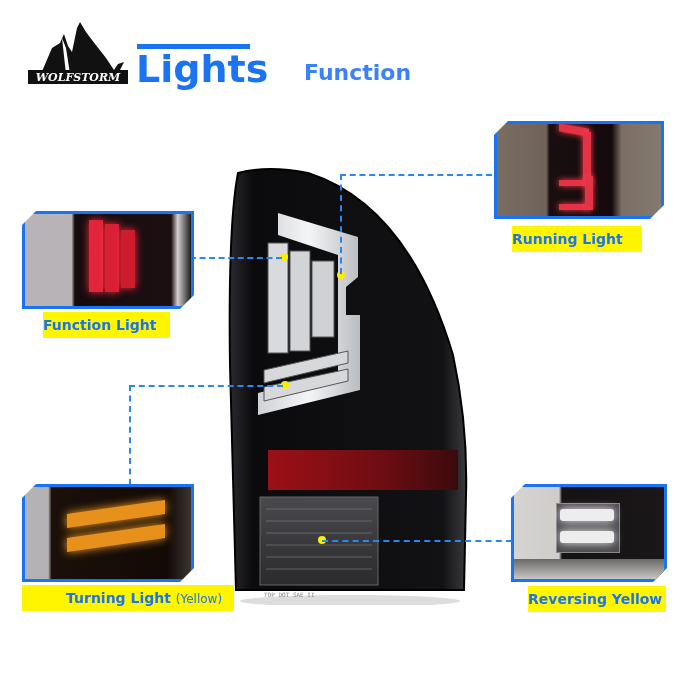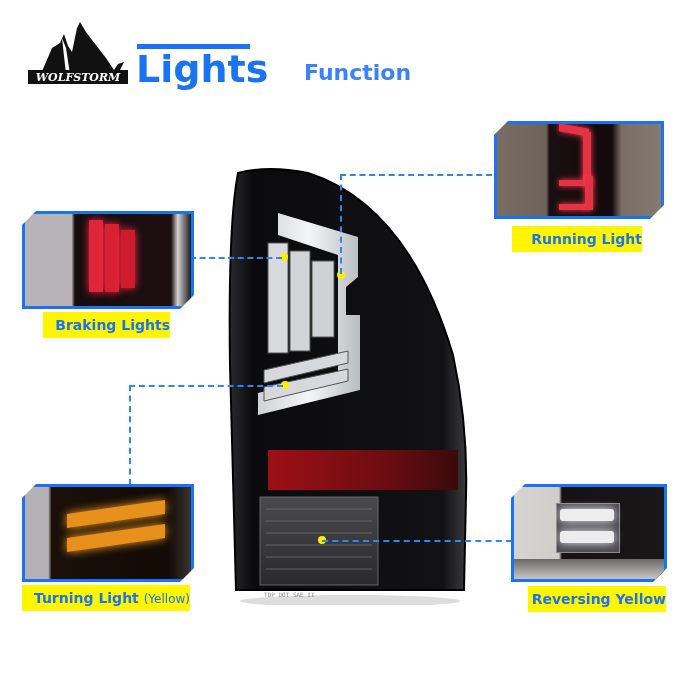--- a/index.html
+++ b/index.html
@@ -6,21 +6,21 @@
   body{width:700px;height:700px;position:relative;overflow:hidden;font-family:"DejaVu Sans","Liberation Sans",sans-serif;}
   .abs{position:absolute;}
   
   .logo{left:22px;top:18px;width:112px;height:70px;font-style:italic;}
   .title-bar{left:137px;top:44px;width:113px;height:5px;background:#1a73f0;}
   .title-main{left:136px;top:47px;font-size:38px;font-weight:bold;color:#1a73f0;letter-spacing:0px;line-height:44px;text-align:center;}
   .title-sub{left:262px;top:60px;font-size:22px;font-weight:bold;color:#3b82f6;line-height:26px;margin-left:42px;}
   
   .box{border:3px solid #1a73f0;overflow:hidden;clip-path:polygon(14px 0,100% 0,100% calc(100% - 14px),calc(100% - 14px) 100%,0 100%,0 14px);}
   .box-inner{position:absolute;inset:0;}
-  .label{background:#fff500;color:#1a73f0;font-weight:bold;text-align:right;font-size:14px;line-height:26px;height:26px;}
+  .label{background:#fff500;color:#1a73f0;font-weight:bold;text-align:left;font-size:14px;line-height:26px;height:26px;}
   .label .sub{font-weight:normal;font-size:12px;}
   .dash-h{border-top:2px dashed #2a86f2;height:0;}
   .dash-v{border-left:2px dashed #2a86f2;width:0;}
   .dot{width:8px;height:8px;border-radius:50%;background:#ffee00;}
 </style>
 </head>
 <body>
 
 <div class="abs logo">
   <svg width="112" height="70" viewBox="0 0 112 70">
@@ -100,21 +100,21 @@
 
 <div class="abs box" style="left:22px;top:211px;width:166px;height:92px;">
   <div class="box-inner" style="background:linear-gradient(90deg,#b8b3b6 0,#b8b3b6 28%,#150c0e 30%,#1c0f12 88%,#d4d0d2 92%,#1a1a1a 100%);"></div>
   <div class="box-inner" style="left:64px;top:6px;width:44px;height:75px;">
     <div style="position:absolute;left:0;top:0;width:14px;height:72px;background:#e0263a;box-shadow:0 0 8px #ff2a3f;"></div>
     <div style="position:absolute;left:16px;top:4px;width:14px;height:68px;background:#d82034;box-shadow:0 0 8px #ff2a3f;"></div>
     <div style="position:absolute;left:32px;top:10px;width:14px;height:58px;background:#cc1c2e;box-shadow:0 0 8px #ff2a3f;"></div>
   </div>
 </div>
 <div class="abs label" style="left:43px;top:312px;width:127px;">
-  <span>Braking Lights</span>
+  <span>Function Light</span>
 </div>
 
 <div class="abs box" style="left:494px;top:121px;width:164px;height:92px;">
   <div class="box-inner" style="background:linear-gradient(90deg,#7a6d62 0,#6e625a 30%,#1a0f10 32%,#140a0b 70%,#7b6f65 76%,#857a70 100%);"></div>
   <div class="box-inner" style="left:60px;top:2px;width:40px;height:86px;">
     <div style="position:absolute;left:2px;top:0;width:30px;height:8px;background:#e33345;box-shadow:0 0 6px #ff3b4e;transform:skewY(10deg);"></div>
     <div style="position:absolute;left:26px;top:6px;width:8px;height:50px;background:#e33345;box-shadow:0 0 6px #ff3b4e;"></div>
     <div style="position:absolute;left:2px;top:54px;width:32px;height:6px;background:#e33345;box-shadow:0 0 6px #ff3b4e;"></div>
     <div style="position:absolute;left:2px;top:78px;width:30px;height:6px;background:#e33345;box-shadow:0 0 6px #ff3b4e;"></div>
     <div style="position:absolute;left:28px;top:50px;width:8px;height:34px;background:#e33345;box-shadow:0 0 6px #ff3b4e;"></div>
@@ -122,21 +122,21 @@
 </div>
 <div class="abs label" style="left:512px;top:226px;width:130px;">
   <span>Running Light</span>
 </div>
 
 <div class="abs box" style="left:22px;top:484px;width:166px;height:92px;">
   <div class="box-inner" style="background:linear-gradient(90deg,#b4b2b4 0,#b4b2b4 14%,#1b100a 16%,#120a06 86%,#3a3432 100%);"></div>
   <div style="position:absolute;left:42px;top:20px;width:98px;height:14px;background:#e8901c;box-shadow:0 0 10px #ffa21f;transform:skewY(-8deg);"></div>
   <div style="position:absolute;left:42px;top:44px;width:98px;height:14px;background:#e8901c;box-shadow:0 0 10px #ffa21f;transform:skewY(-8deg);"></div>
 </div>
-<div class="abs label" style="left:22px;top:585px;width:168px;">
+<div class="abs label" style="left:22px;top:585px;width:168px;padding-left:44px;">
   <span>Turning Light</span> <span class="sub">(Yellow)</span>
 </div>
 
 <div class="abs box" style="left:511px;top:484px;width:150px;height:92px;">
   <div class="box-inner" style="background:linear-gradient(90deg,#d6d4d2 0,#cfcdca 30%,#151213 32%,#1a1718 100%);"></div>
   <div style="position:absolute;left:42px;top:16px;width:62px;height:48px;background:#4a4a50;border:1px solid #888;"></div>
   <div style="position:absolute;left:46px;top:22px;width:54px;height:12px;background:#fff;box-shadow:0 0 10px #fff;border-radius:3px;opacity:0.9;"></div>
   <div style="position:absolute;left:46px;top:44px;width:54px;height:12px;background:#fff;box-shadow:0 0 10px #fff;border-radius:3px;opacity:0.9;"></div>
   <div style="position:absolute;left:0;top:72px;width:150px;height:20px;background:linear-gradient(180deg,#6b6868,#c8c6c4);"></div>
 </div>

